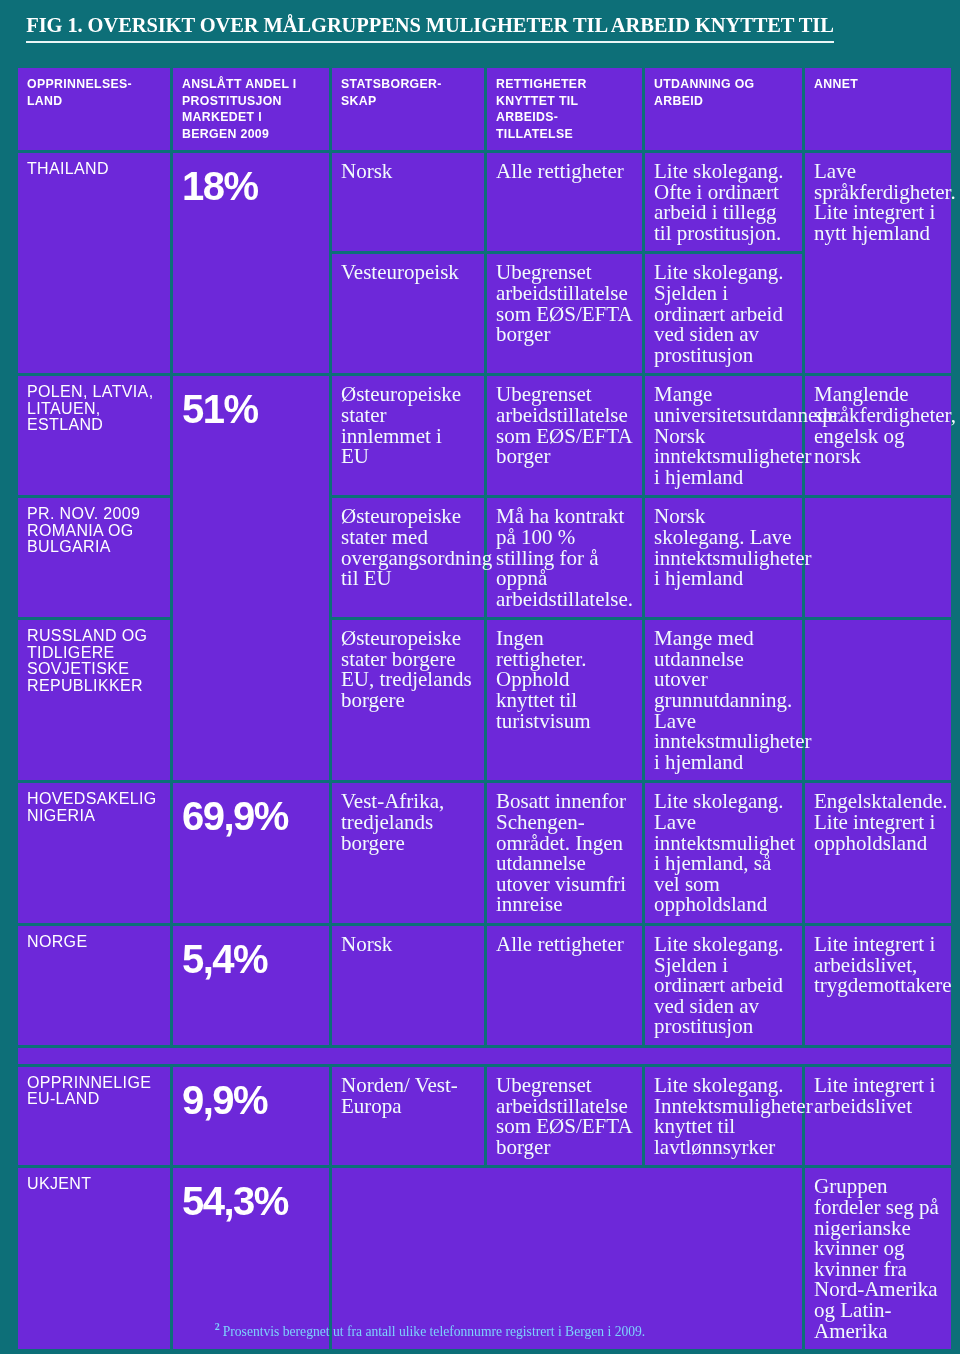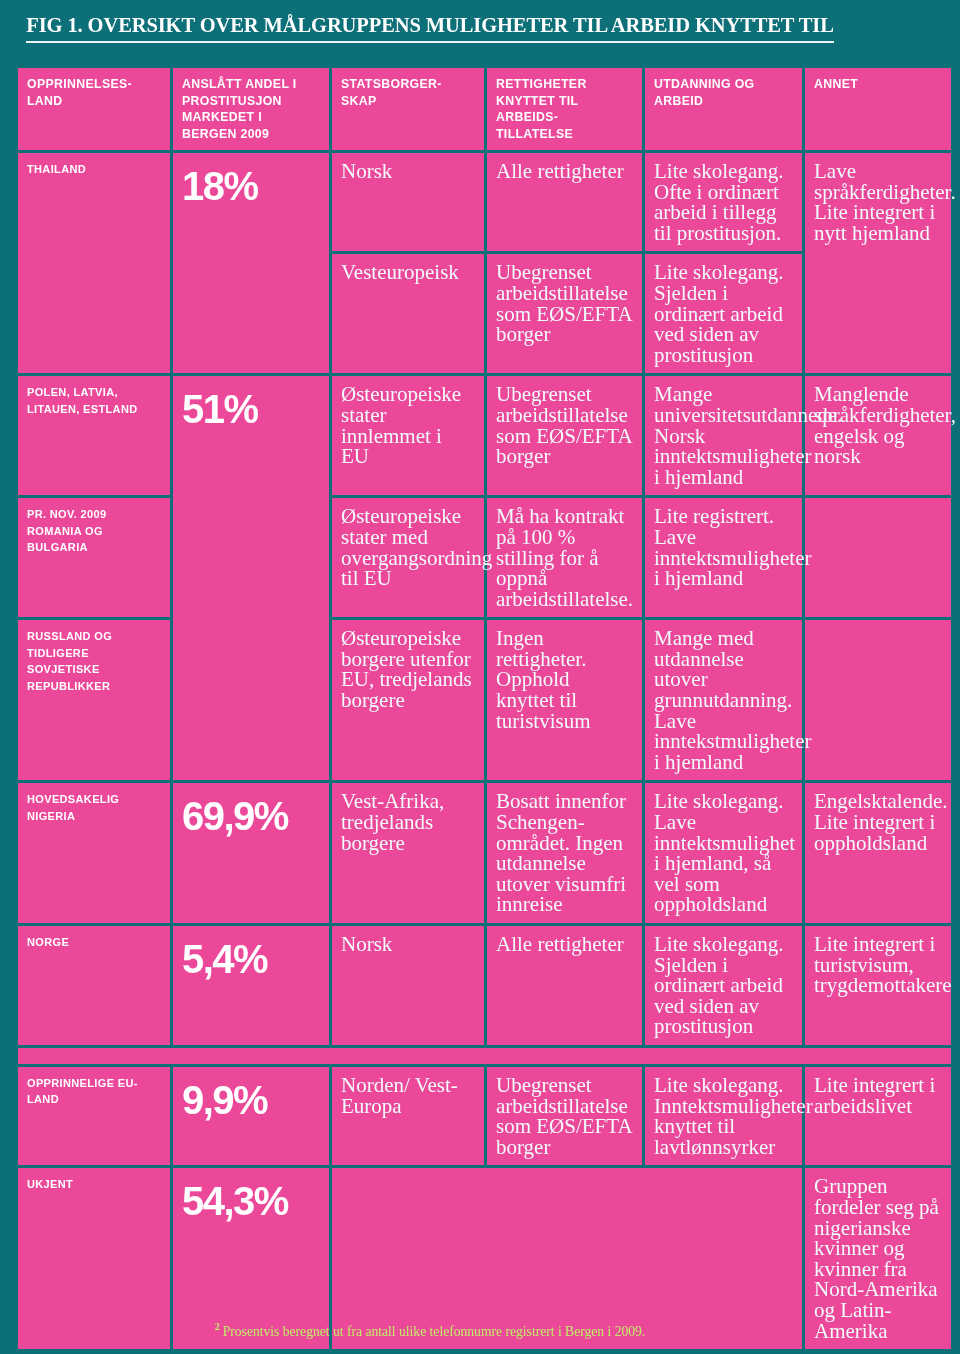--- a/index.html
+++ b/index.html
@@ -28,40 +28,40 @@
   table.fig {
     border-collapse: separate;
     border-spacing: 3px;
     width: 930px;
     margin: 22px 15px 0 15px;
     table-layout: fixed;
   }
   table.fig td, table.fig th {
     vertical-align: top;
     padding: 8px 9px 8px 9px;
-    background: #ec4899;
+    background: #6d28d9;
     border: 0;
   }
   
   .hdr td, td.lightcell { background: #4c9aa4; }
 
   .hdr td {
     font-family: "Liberation Sans", sans-serif;
     font-weight: bold;
     font-size: 12.3px;
     line-height: 16.5px;
     letter-spacing: 0.35px;
     text-transform: uppercase;
     padding-top: 9px;
     padding-bottom: 12px;
   }
   td.lightcell {
     font-family: "Liberation Sans", sans-serif;
-    font-weight: bold;
-    font-size: 11px;
+    font-weight: normal;
+    font-size: 16px;
     line-height: 16.5px;
     letter-spacing: 0.35px;
     text-transform: uppercase;
   }
   td.pct {
     font-family: "Liberation Sans", sans-serif;
     font-weight: bold;
     font-size: 40px;
     line-height: 50px;
     letter-spacing: -1.5px;
@@ -83,21 +83,21 @@
   .c5 { width: 157px; }
   .c6 { width: 146px; }
 
   .footnote {
     position: absolute;
     left: 0; right: 0;
     bottom: 14px;
     text-align: center;
     font-family: "Liberation Serif", serif;
     font-size: 13.6px;
-    color: #bef264;
+    color: #7dd3fc;
   }
   .footnote .sup { font-size: 10px; vertical-align: super; font-weight: bold; margin-right: 3px; }
 
   .spacer-row td { background: transparent; padding:0; height: 4px; }
 </style>
 </head>
 <body>
 
 <div class="page">
 
@@ -145,48 +145,48 @@
       <td class="body">Østeuropeiske stater innlemmet i EU</td>
       <td class="body">Ubegrenset arbeidstillatelse som EØS/EFTA borger</td>
       <td class="body">Mange universitetsutdannede. Norsk inntektsmuligheter i hjemland</td>
       <td class="body">Manglende språkferdigheter, engelsk og norsk</td>
     </tr>
 
     <tr>
       <td class="lightcell">PR. NOV. 2009 ROMANIA OG BULGARIA</td>
       <td class="body">Østeuropeiske stater med overgangsordning til EU</td>
       <td class="body">Må ha kontrakt på 100 % stilling for å oppnå arbeidstillatelse.</td>
-      <td class="body">Lite registrert. Lave inntektsmuligheter i hjemland</td>
+      <td class="body">Norsk skolegang. Lave inntektsmuligheter i hjemland</td>
       <td class="body"></td>
     </tr>
 
     <tr>
       <td class="lightcell">RUSSLAND OG TIDLIGERE SOVJETISKE REPUBLIKKER</td>
-      <td class="body">Østeuropeiske borgere utenfor EU, tredjelands borgere</td>
+      <td class="body">Østeuropeiske stater borgere EU, tredjelands borgere</td>
       <td class="body">Ingen rettigheter. Opphold knyttet til turistvisum</td>
       <td class="body">Mange med utdannelse utover grunnutdanning. Lave inntekstmuligheter i hjemland</td>
       <td class="body"></td>
     </tr>
 
     <tr>
       <td class="lightcell">HOVEDSAKELIG NIGERIA</td>
       <td class="pct">69,9%</td>
       <td class="body">Vest-Afrika, tredjelands borgere</td>
       <td class="body">Bosatt innenfor Schengen-området. Ingen utdannelse utover visumfri innreise</td>
       <td class="body">Lite skolegang. Lave inntektsmulighet i hjemland, så vel som oppholdsland</td>
       <td class="body">Engelsktalende. Lite integrert i oppholdsland</td>
     </tr>
 
     <tr>
       <td class="lightcell">NORGE</td>
       <td class="pct">5,4%</td>
       <td class="body">Norsk</td>
       <td class="body">Alle rettigheter</td>
       <td class="body">Lite skolegang. Sjelden i ordinært arbeid ved siden av prostitusjon</td>
-      <td class="body">Lite integrert i turistvisum, trygdemottakere</td>
+      <td class="body">Lite integrert i arbeidslivet, trygdemottakere</td>
     </tr>
 
     <tr class="spacer-row">
       <td colspan="6"></td>
     </tr>
 
     <tr>
       <td class="lightcell">OPPRINNELIGE EU-LAND</td>
       <td class="pct">9,9%</td>
       <td class="body">Norden/ Vest-Europa</td>

